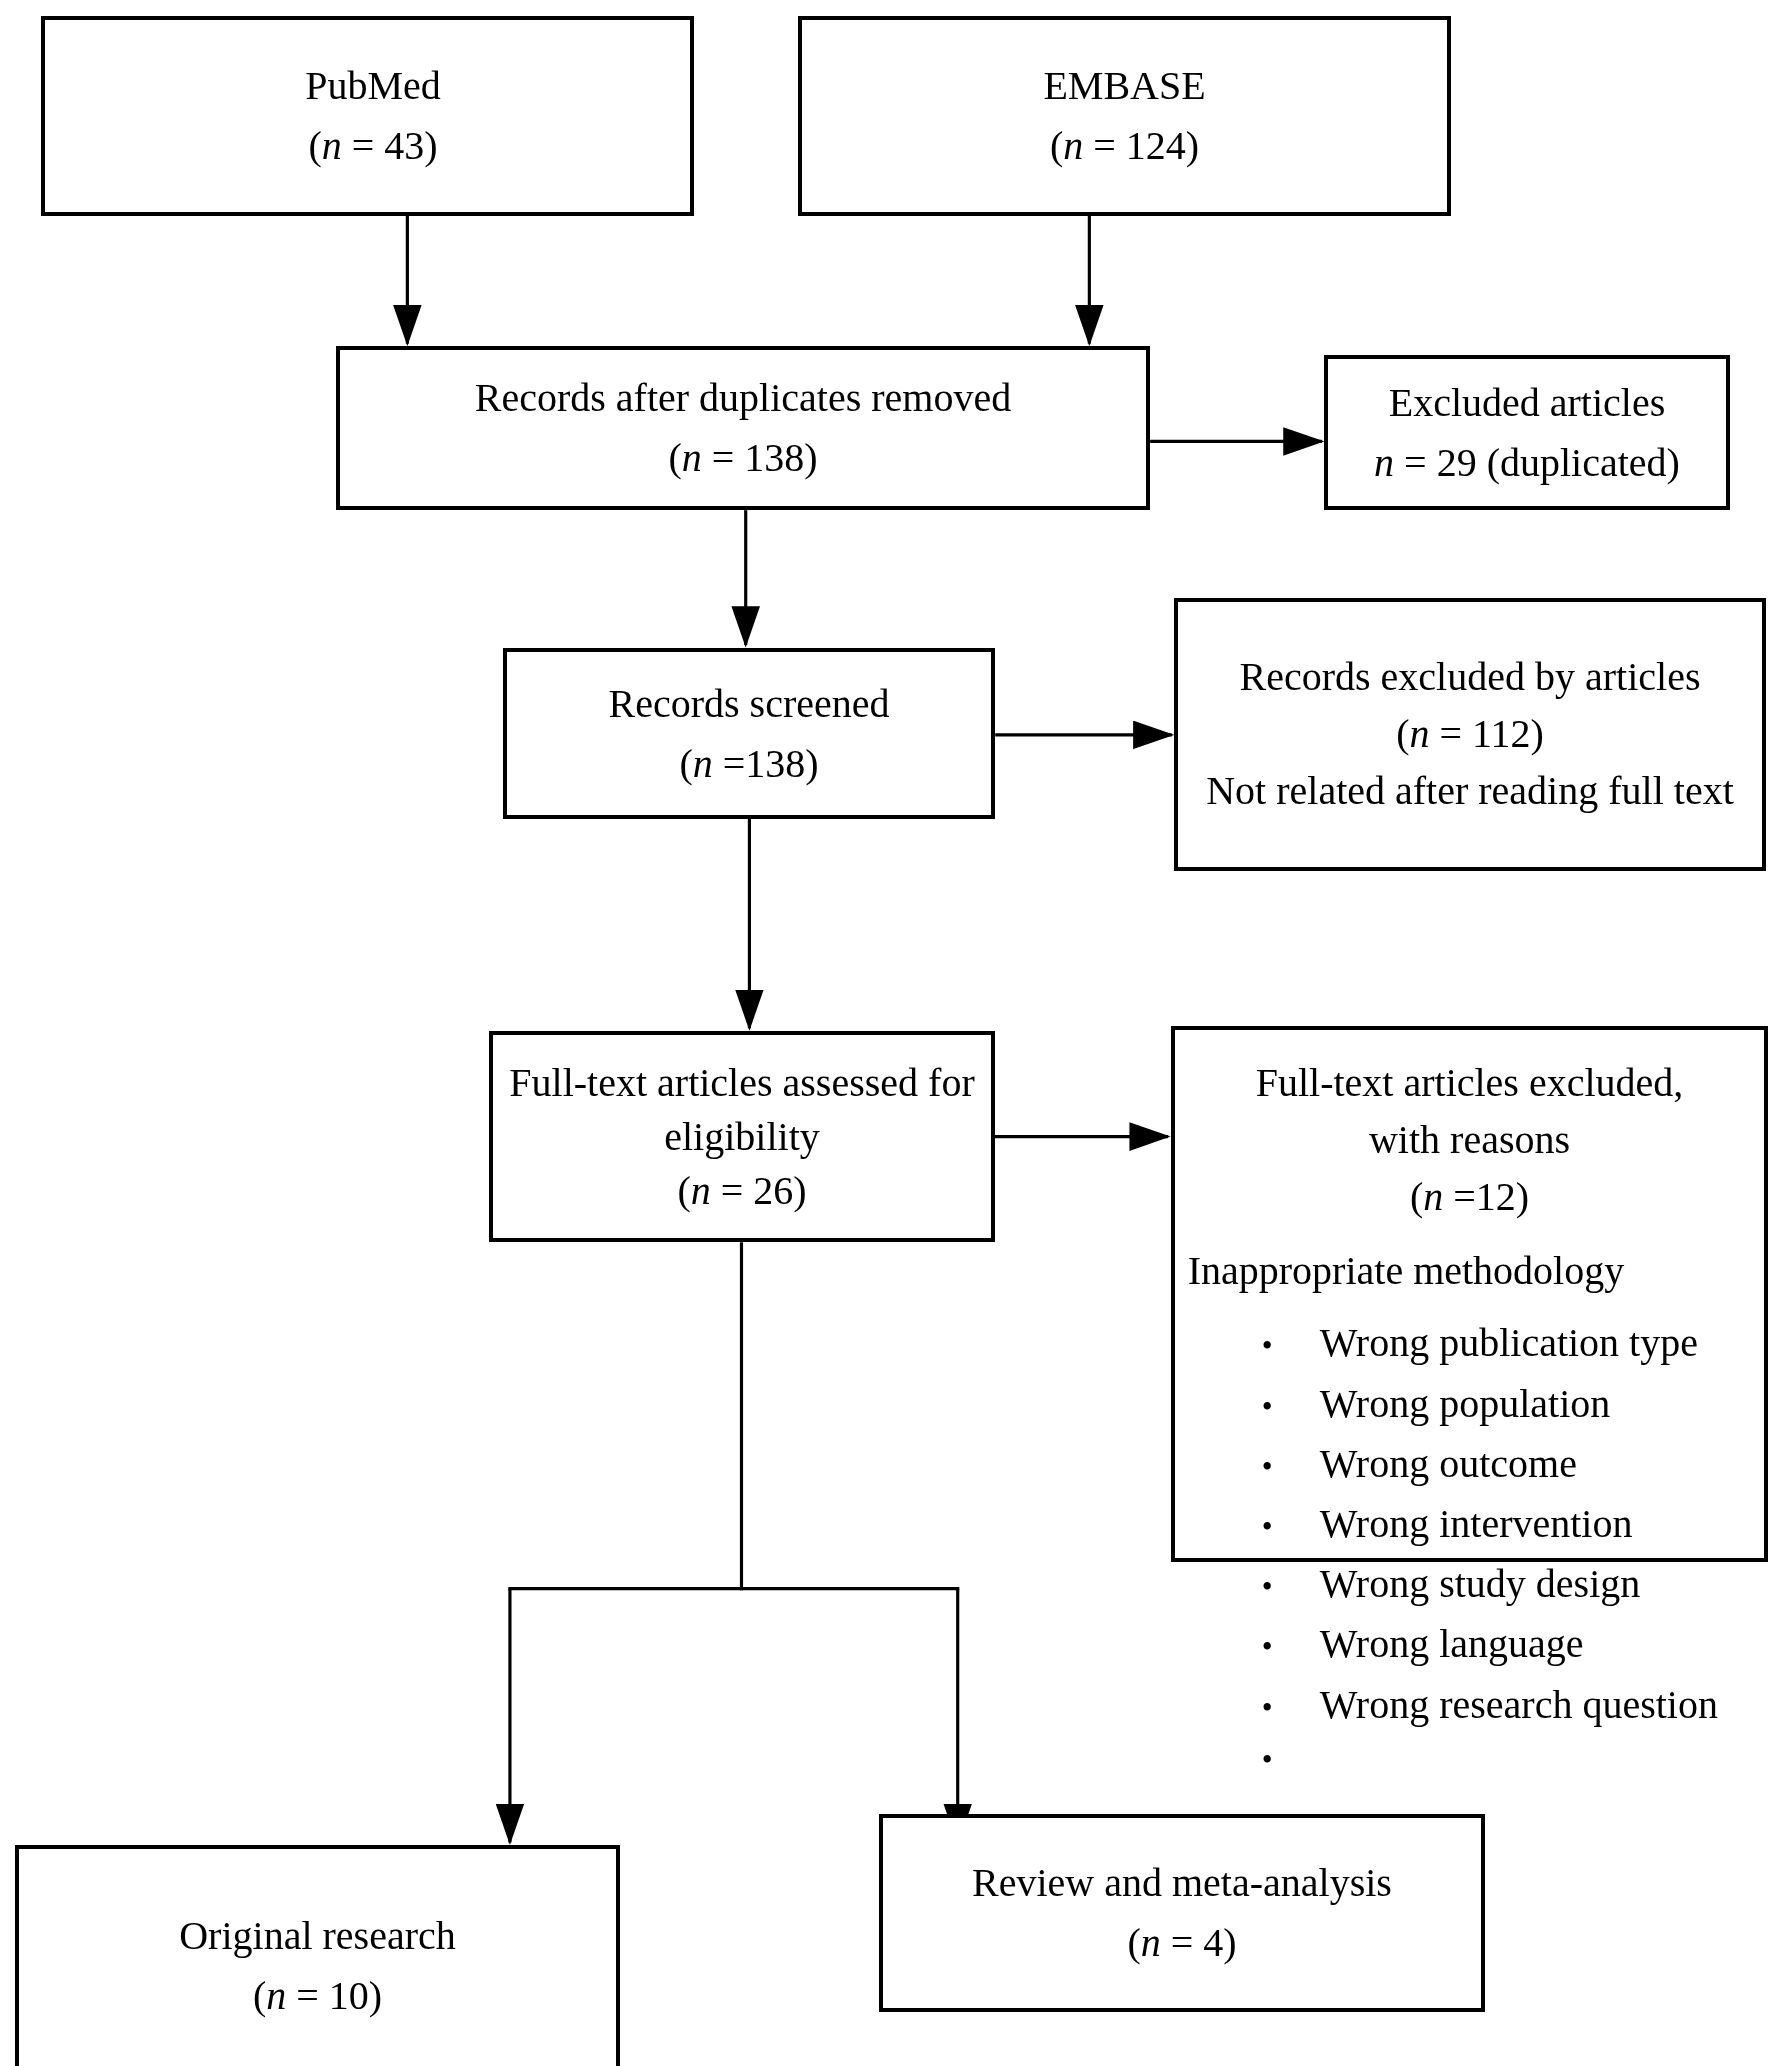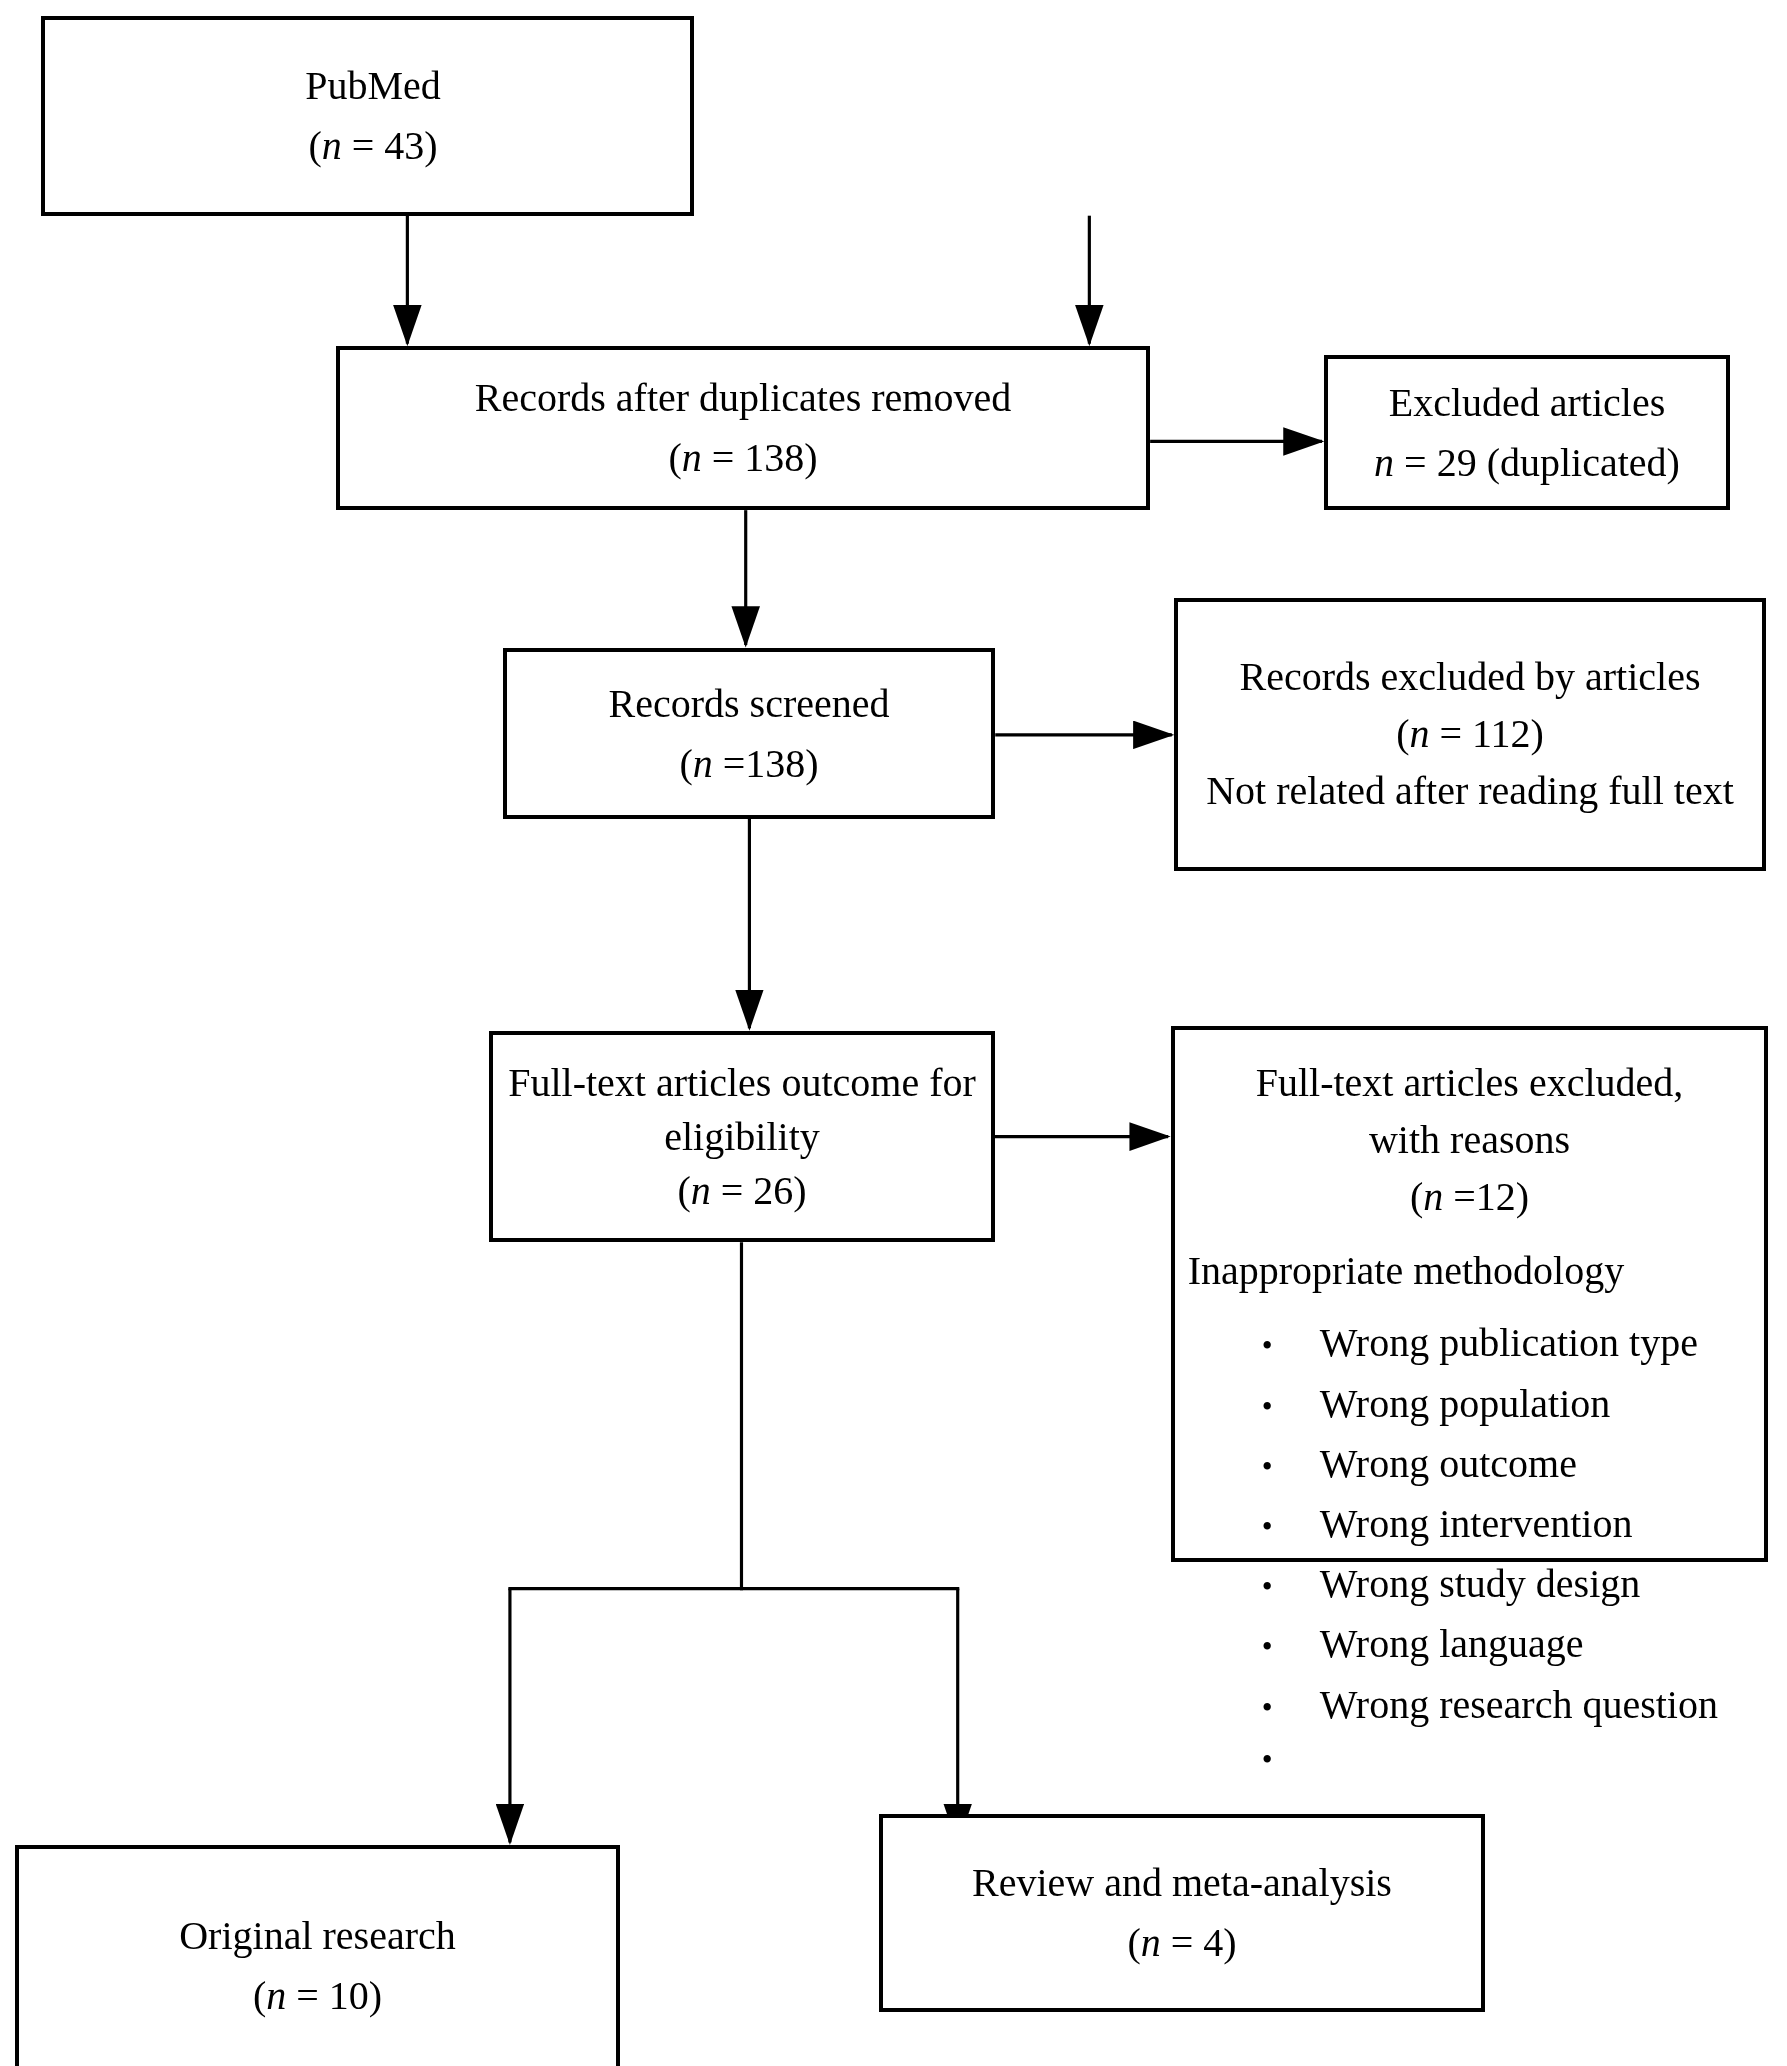--- a/index.html
+++ b/index.html
@@ -69,20 +69,24 @@
     <line x1="961" y1="3005" x2="1814" y2="3005"></line>
     <line x1="964" y1="3005" x2="964" y2="3485" marker-end="url(#ah)"></line>
     <line x1="1811" y1="3005" x2="1811" y2="3485" marker-end="url(#ah)"></line>
   </svg>
 
   <div class="box" id="b-pubmed">
     <div>PubMed</div>
     <div><span>(</span><span class="nv">n</span><span> = 43)</span></div>
   </div>
 
+  <div class="box" id="b-embase">
+    <div>EMBASE</div>
+    <div><span>(</span><span class="nv">n</span><span> = 124)</span></div>
+  </div>
 
   <div class="box" id="b-dup">
     <div>Records after duplicates removed</div>
     <div><span>(</span><span class="nv">n</span><span> = 138)</span></div>
   </div>
 
   <div class="box" id="b-excl1">
     <div>Excluded articles</div>
     <div><span></span><span class="nv">n</span><span> = 29 (duplicated)</span></div>
   </div>
@@ -92,21 +96,21 @@
     <div><span>(</span><span class="nv">n</span><span> =138)</span></div>
   </div>
 
   <div class="box" id="b-excl2">
     <div>Records excluded by articles</div>
     <div><span>(</span><span class="nv">n</span><span> = 112)</span></div>
     <div>Not related after reading full text</div>
   </div>
 
   <div class="box" id="b-fulltext">
-    <div>Full-text articles outcome for eligibility</div>
+    <div>Full-text articles assessed for eligibility</div>
     <div><span>(</span><span class="nv">n</span><span> = 26)</span></div>
   </div>
 
   <div class="box" id="b-excl3">
     <div>Full-text articles excluded,</div>
     <div>with reasons</div>
     <div><span>(</span><span class="nv">n</span><span> =12)</span></div>
     <div class="subhead">Inappropriate methodology</div>
     <ul class="reasons">
       <li>

